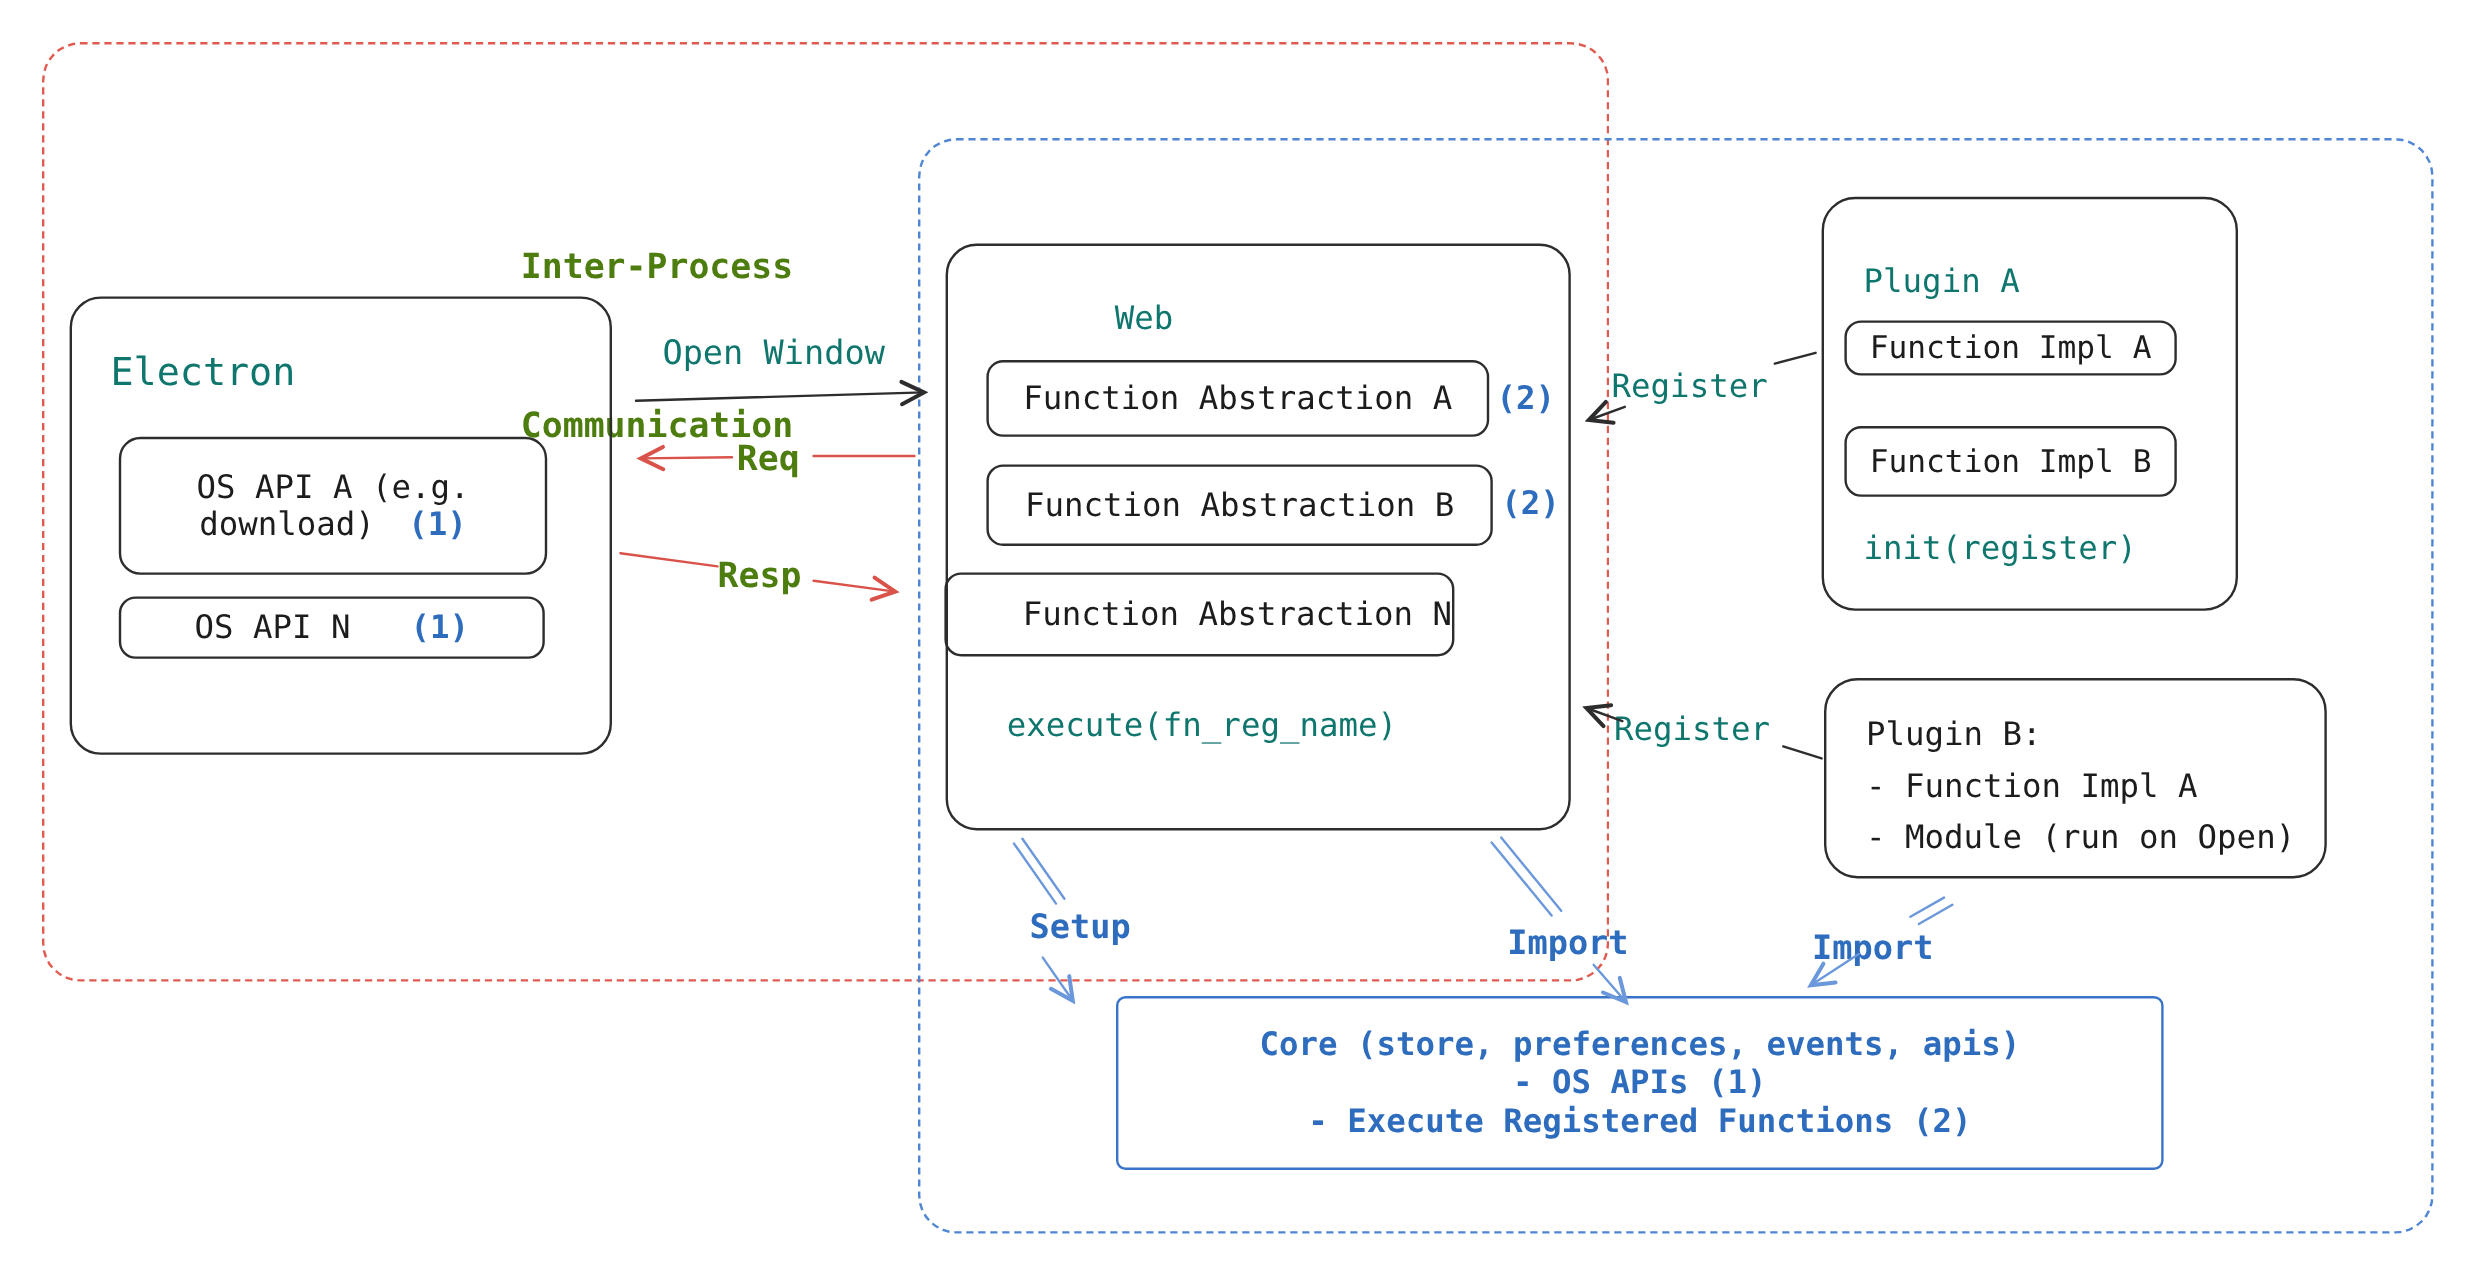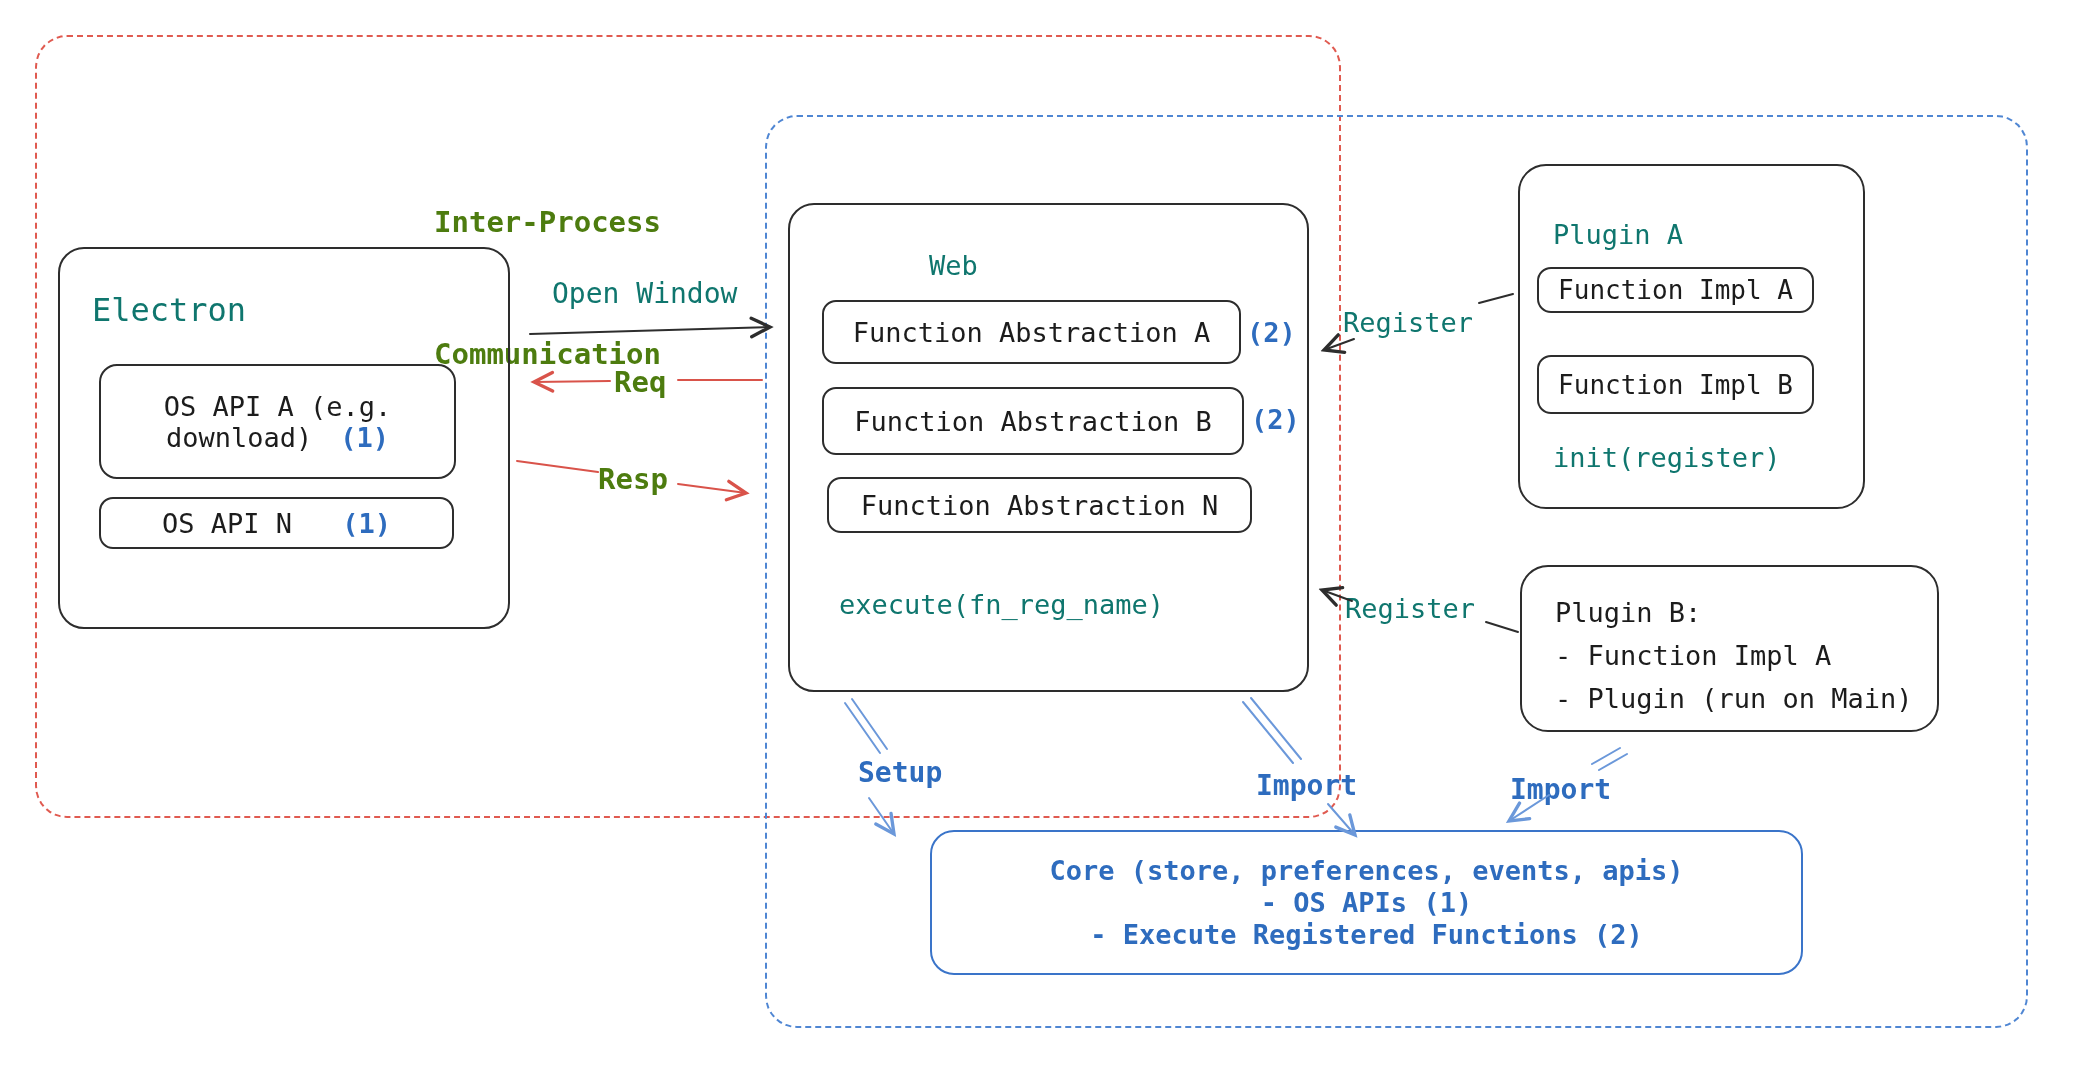--- a/index.html
+++ b/index.html
@@ -1,21 +1,21 @@
 <!DOCTYPE html>
 <html><head>
 <meta charset="utf-8">
 <style>
   html,body{margin:0;padding:0;background:#ffffff;}
   .stage{position:relative;width:2074px;height:1066px;background:#ffffff;overflow:hidden;
          font-family:"DejaVu Sans Mono", monospace;}
   .bx{position:absolute;box-sizing:border-box;border:2px solid #2d2d2d;border-radius:26px;background:transparent;}
   .bx.dashed-red{border:2px dashed #e05a50;border-radius:32px;}
   .bx.dashed-blue{border:2px dashed #4f86d3;border-radius:32px;}
-  .bx.solid-blue{border:2px solid #3a74c9;border-radius:24px;justify-content:center;}
+  .bx.solid-blue{border:2px solid #3a74c9;border-radius:8px;justify-content:center;}
   .lbl{position:absolute;white-space:pre;color:#0f766e;font-size:27px;line-height:1.25;}
   .lbl.red{color:#4d7c0f;font-weight:bold;}
   .lbl.blue{color:#2e6cbe;font-weight:bold;}
   .num{color:#2e6cbe;font-weight:bold;}
   .center-col{display:flex;flex-direction:column;align-items:center;justify-content:center;}
   .center-row{display:flex;flex-direction:row;align-items:center;justify-content:center;}
   .fa-row{font-size:27px;color:#1c1c1c;}
   .core-text{color:#2e6cbe;font-weight:bold;font-size:27px;line-height:32px;text-align:center;}
   .pluginb-text{font-size:27px;color:#1c1c1c;line-height:43px;}
   svg.overlay{position:absolute;left:0;top:0;pointer-events:none;}
@@ -59,21 +59,21 @@
   <div class="bx center-row" style="left:822px;top:300px;width:419px;height:64px;border-radius:14px;">
     <span class="fa-row">Function Abstraction A</span>
   </div>
   <div class="lbl num" style="left:1247px;top:316px;font-size:27px;">(2)</div>
 
   <div class="bx center-row" style="left:822px;top:387px;width:422px;height:68px;border-radius:14px;">
     <span class="fa-row">Function Abstraction B</span>
   </div>
   <div class="lbl num" style="left:1251px;top:403px;font-size:27px;">(2)</div>
 
-  <div class="bx center-row" style="left:827px;top:477px;width:425px;height:56px;border-radius:14px;">
+  <div class="bx center-row" style="left:787px;top:477px;width:425px;height:70px;border-radius:14px;justify-content:flex-end;">
     <span class="fa-row">Function Abstraction N</span>
   </div>
 
   <div class="lbl" style="left:839px;top:588px;font-size:27px;">execute(fn_reg_name)</div>
 
   <div class="lbl" style="left:1343px;top:306px;font-size:27px;">Register</div>
   <div class="lbl" style="left:1345px;top:592px;font-size:27px;">Register</div>
 
   <div class="bx" style="left:1518px;top:164px;width:347px;height:345px;border-radius:28px;"></div>
   <div class="lbl" style="left:1553px;top:218px;font-size:27px;">Plugin A</div>
@@ -81,21 +81,21 @@
     <span class="fa-row" style="font-size:26px;">Function Impl A</span>
   </div>
   <div class="bx center-row" style="left:1537px;top:355px;width:277px;height:59px;border-radius:14px;">
     <span class="fa-row" style="font-size:26px;">Function Impl B</span>
   </div>
   <div class="lbl" style="left:1553px;top:441px;font-size:27px;">init(register)</div>
 
   <div class="bx" style="left:1520px;top:565px;width:419px;height:167px;border-radius:28px;padding:24px 0 0 33px;">
     <div class="pluginb-text">Plugin B:</div>
     <div class="pluginb-text">- Function Impl A</div>
-    <div class="pluginb-text">- Plugin (run on Main)</div>
+    <div class="pluginb-text">- Module (run on Open)</div>
   </div>
 
   <div class="lbl blue" style="left:858px;top:755px;font-size:28px;">Setup</div>
   <div class="lbl blue" style="left:1256px;top:768px;font-size:28px;">Import</div>
   <div class="lbl blue" style="left:1510px;top:772px;font-size:28px;">Import</div>
 
   <div class="bx solid-blue center-col" style="left:930px;top:830px;width:873px;height:145px;">
     <div class="core-text">Core (store, preferences, events, apis)</div>
     <div class="core-text">- OS APIs (1)</div>
     <div class="core-text">- Execute Registered Functions (2)</div>

